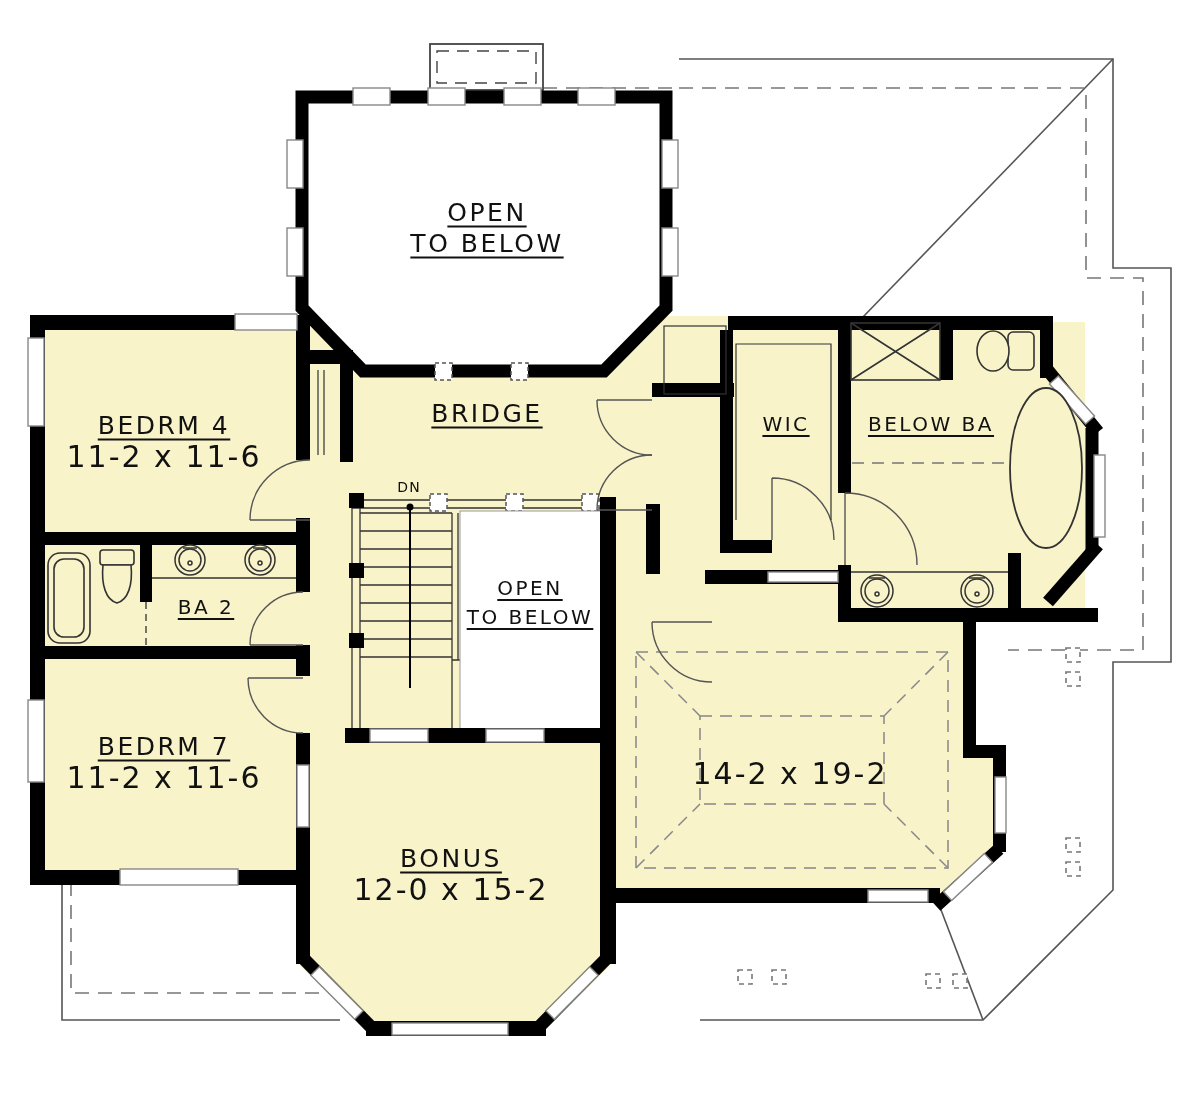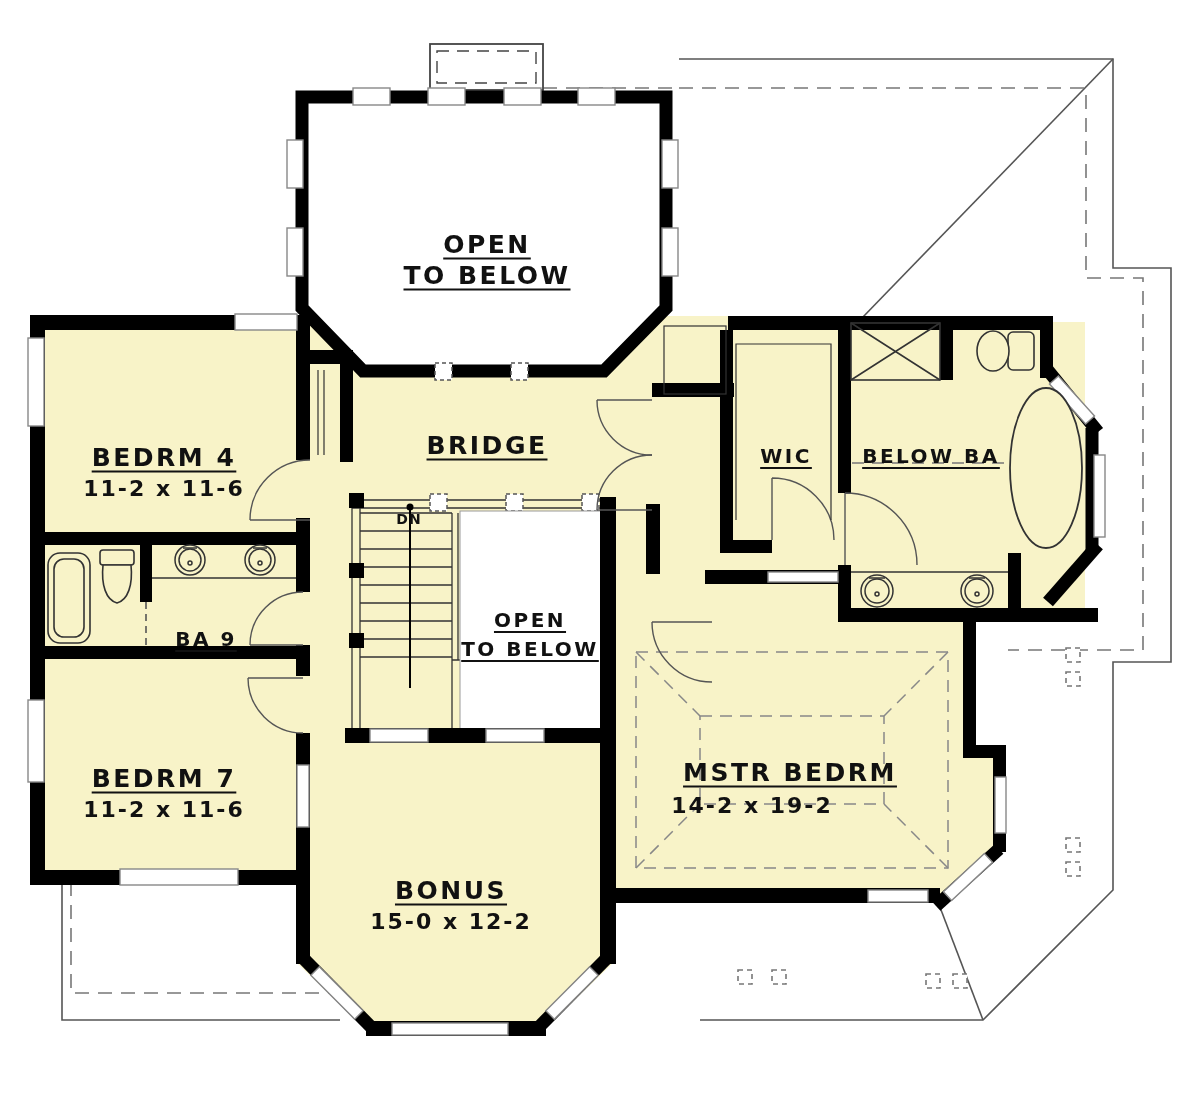--- a/index.html
+++ b/index.html
@@ -1,23 +1,23 @@
 <!DOCTYPE html>
 <html><head>
 <meta charset="utf-8">
 <style>
   html,body{margin:0;padding:0;background:#ffffff;}
   #plan{position:relative;width:1200px;height:1096px;background:#ffffff;overflow:hidden;
         font-family:"DejaVu Sans",sans-serif;}
   #plan svg{position:absolute;left:0;top:0;}
   .label{position:absolute;transform:translate(-50%,-50%);white-space:nowrap;
-         color:#111;text-align:center;letter-spacing:2.5px;font-weight:700;margin-top:32px;}
+         color:#111;text-align:center;letter-spacing:2.5px;font-weight:400;}
   .room-name{font-size:25px;text-decoration:underline;text-underline-offset:5px;
              text-decoration-thickness:2px;}
-  .room-dims{font-size:22px;letter-spacing:2px;}
+  .room-dims{font-size:30px;letter-spacing:2px;}
   .small-name{font-size:20px;text-decoration:underline;text-underline-offset:4px;
               text-decoration-thickness:2px;}
   .dn-label{font-size:14px;letter-spacing:1px;}
 </style>
 </head>
 <body>
 
 <div id="plan">
 <svg width="1200" height="1096" viewBox="0 0 1200 1096">
 
@@ -251,28 +251,27 @@
 
   <div class="label room-name" style="left:164px;top:425px;">BEDRM 4</div>
   <div class="label room-dims" style="left:164px;top:456px;">11-2 x 11-6</div>
 
   <div class="label room-name" style="left:487px;top:413px;">BRIDGE</div>
 
   <div class="label small-name" style="left:786px;top:424px;">WIC</div>
 
   <div class="label small-name" style="left:931px;top:424px;">BELOW BA</div>
 
-  <div class="label small-name" style="left:206px;top:607px;">BA 9</div>
+  <div class="label small-name" style="left:206px;top:607px;">BA 2</div>
 
   <div class="label room-name" style="left:164px;top:746px;">BEDRM 7</div>
   <div class="label room-dims" style="left:164px;top:777px;">11-2 x 11-6</div>
 
   <div class="label small-name" style="left:530px;top:588px;">OPEN</div>
   <div class="label small-name" style="left:530px;top:617px;">TO BELOW</div>
 
-  <div class="label room-name" style="left:790px;top:740px;">MSTR BEDRM</div>
-  <div class="label room-dims" style="left:752px;top:773px;">14-2 x 19-2</div>
+  <div class="label room-dims" style="left:790px;top:773px;">14-2 x 19-2</div>
 
   <div class="label room-name" style="left:451px;top:858px;">BONUS</div>
-  <div class="label room-dims" style="left:451px;top:889px;">15-0 x 12-2</div>
+  <div class="label room-dims" style="left:451px;top:889px;">12-0 x 15-2</div>
 
   <div class="label dn-label" style="left:409px;top:487px;">DN</div>
 </div>
 
 </body></html>

